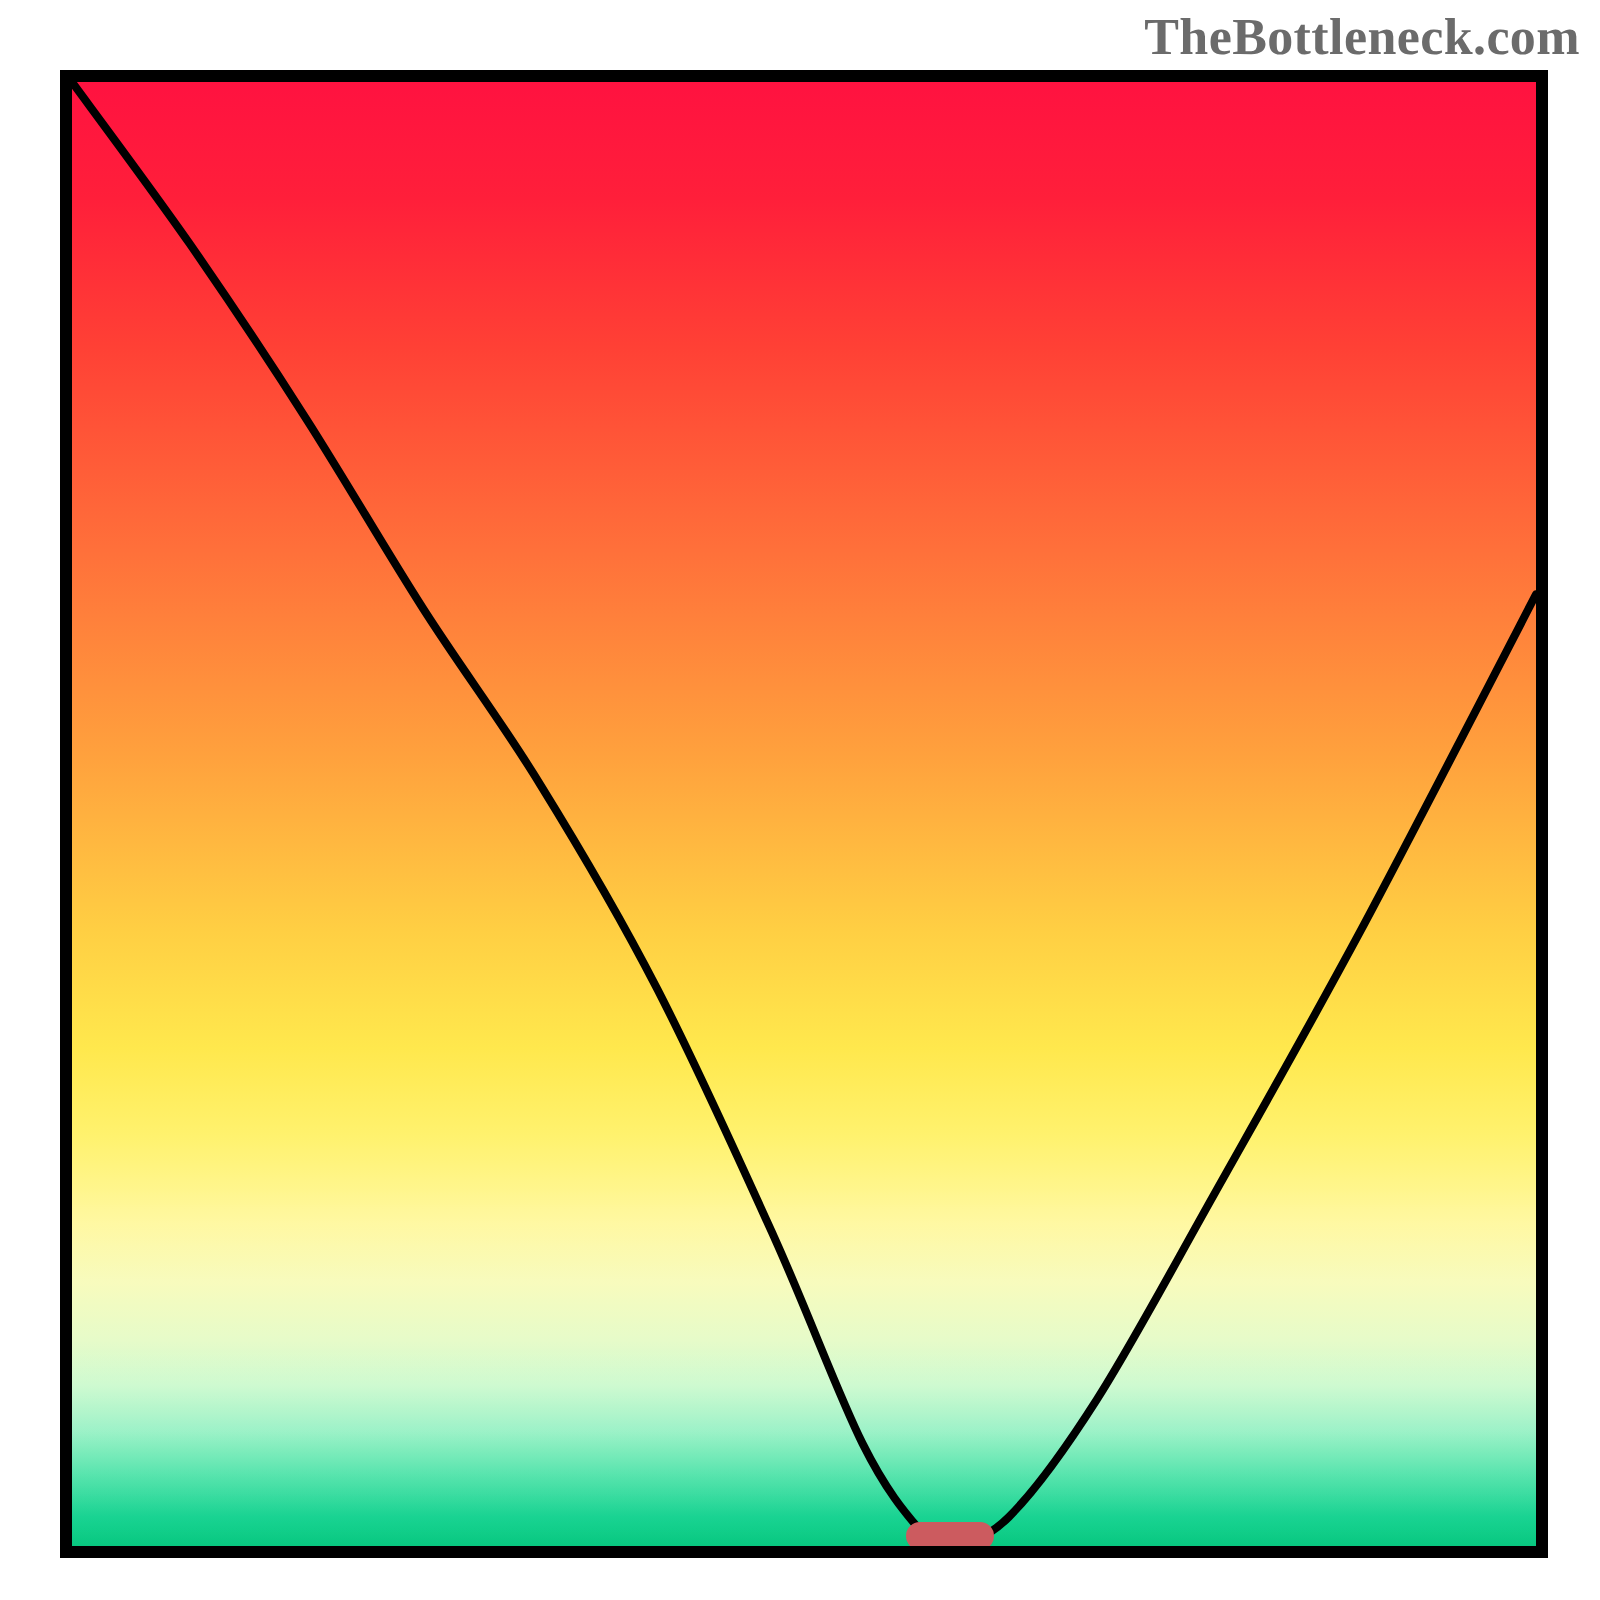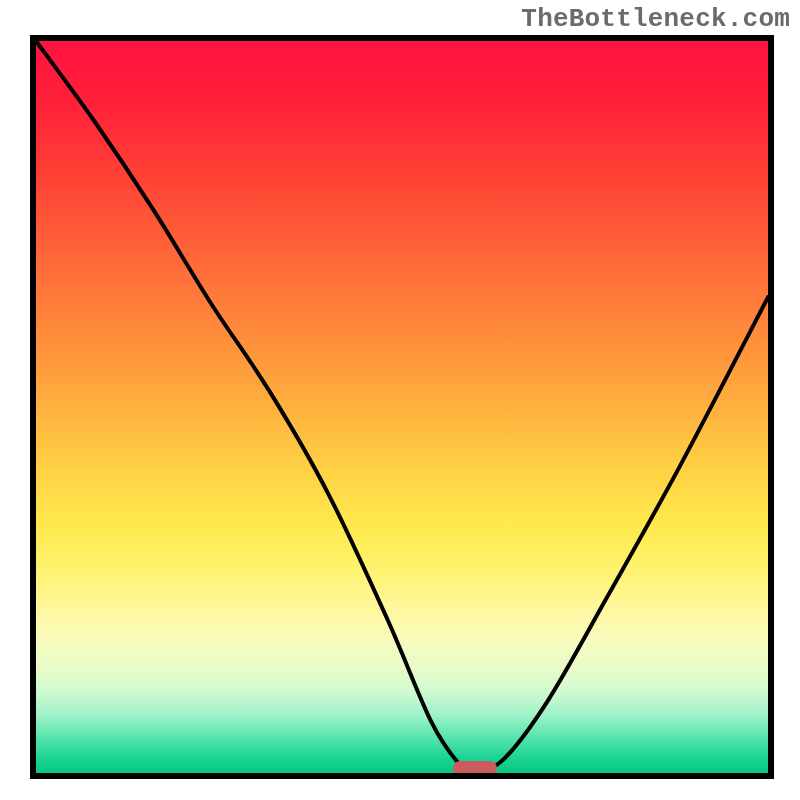--- a/index.html
+++ b/index.html
@@ -2,21 +2,21 @@
 <html><head>
 <meta charset="utf-8">
 <style>
   * { margin: 0; padding: 0; box-sizing: border-box; }
   html, body { width: 800px; height: 800px; overflow: hidden; background: #fff; }
   .wrap { position: relative; width: 800px; height: 800px; }
   .watermark {
     position: absolute;
     top: 4px;
     right: 10px;
-    font-family: Liberation Mono, monospace;
+    font-family: Liberation Serif, serif;
     font-size: 26px;
     font-weight: 600;
     color: #6b6b6b;
     letter-spacing: 0.2px;
     z-index: 5;
   }
   .chart-frame {
     position: absolute;
     left: 30px;
     top: 35px;

